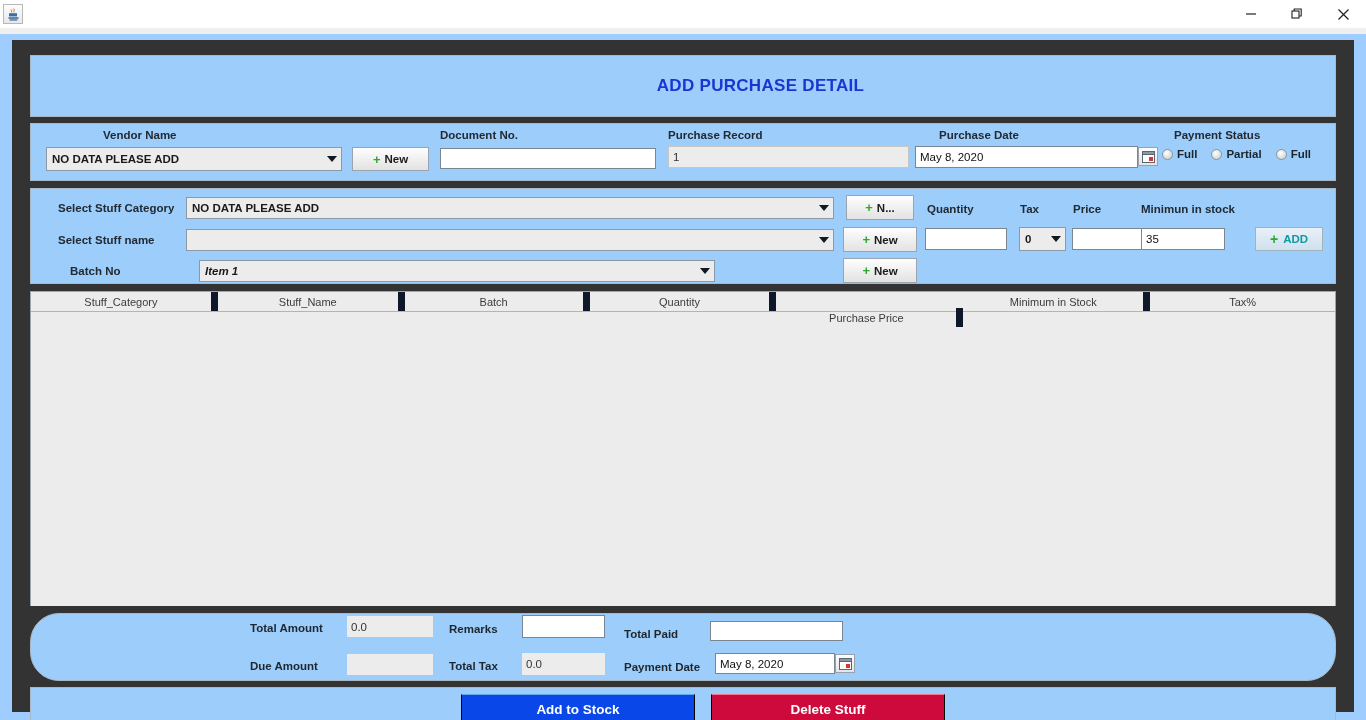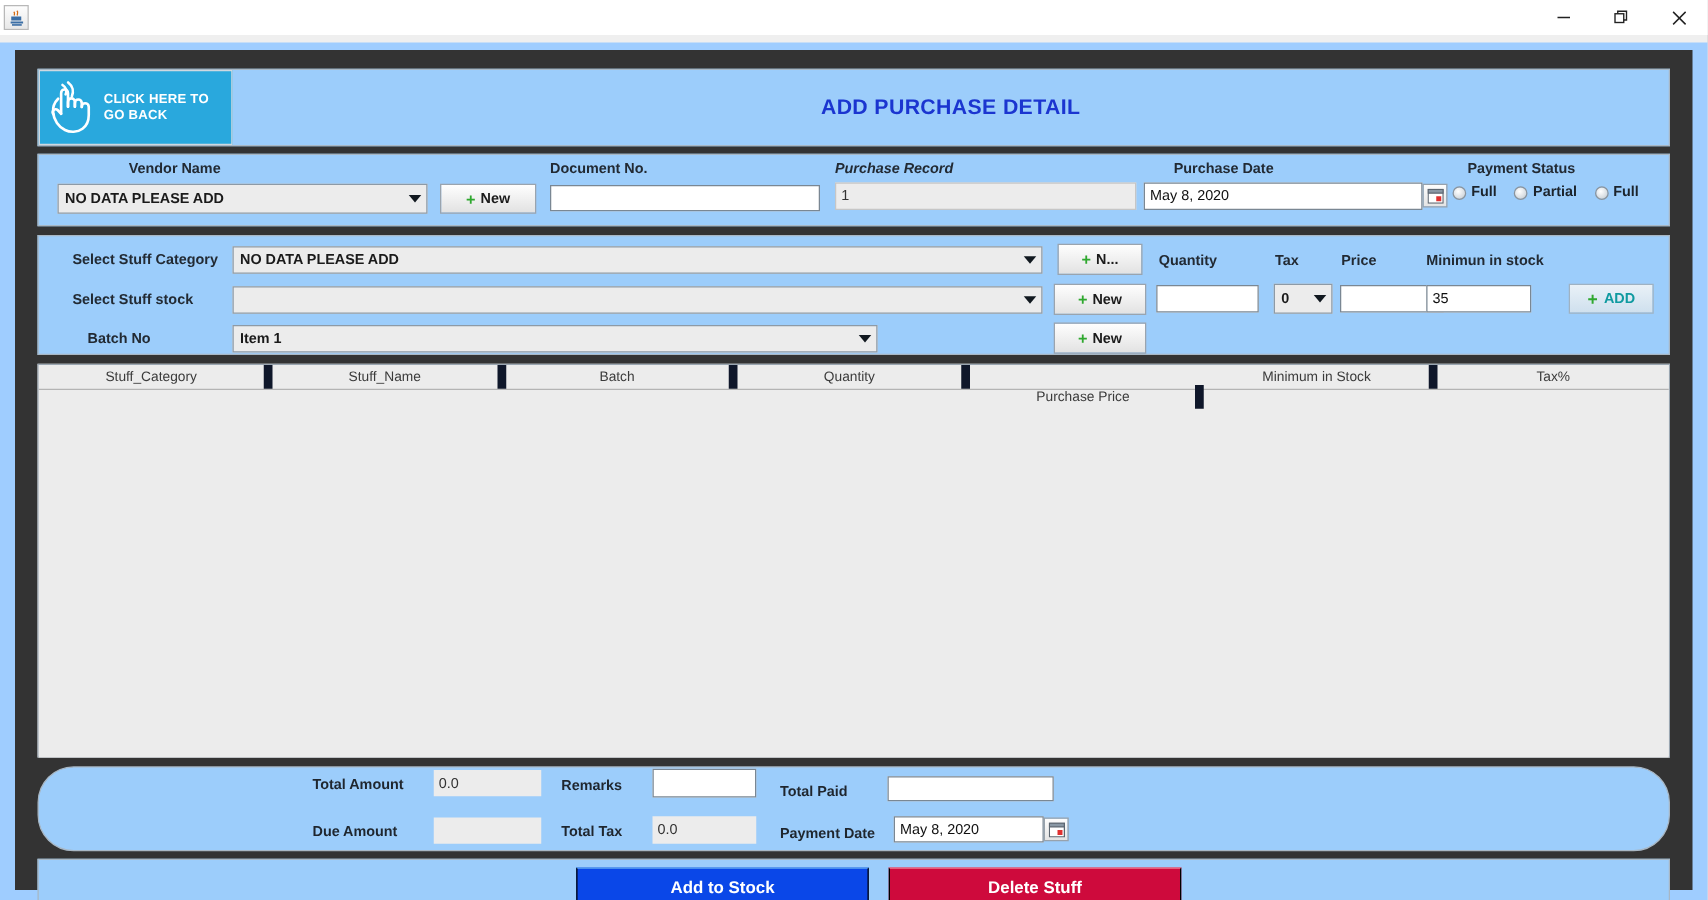--- a/index.html
+++ b/index.html
@@ -361,54 +361,39 @@
     </div>
   </div>
 </div>
 
 <div id="backdrop"></div>
 <div id="bluebg"></div>
 
 <div id="darkframe">
 
   <div class="panel" id="header-panel">
-    <div id="goback-btn">
-      <svg id="goback-icon" viewBox="0 0 40 46">
-        <g fill="none" stroke="#ffffff" stroke-width="2.1" stroke-linecap="round" stroke-linejoin="round">
-          <path d="M13 5 C16 7 16.5 10 15.5 12.5"></path>
-          <path d="M17.5 3 C21.5 6 22 10.5 20.5 14"></path>
-          <path d="M9.5 16 C7 18.5 5 22 5.5 27 C6 33 10 38.5 15 41 C19 43 25 43 29 40 C32.5 37.5 34 33.5 34 29 L34 22.5 C34 20.8 32.6 19.6 31.1 19.6 C29.6 19.6 28.4 20.8 28.4 22.5"></path>
-          <path d="M28.4 22.5 L28.4 19.5 C28.4 17.8 27.1 16.6 25.6 16.6 C24.1 16.6 22.9 17.8 22.9 19.5 L22.9 22.3"></path>
-          <path d="M22.9 22.3 L22.9 18.6 C22.9 16.9 21.6 15.7 20.1 15.7 C18.6 15.7 17.4 16.9 17.4 18.6 L17.4 22.3"></path>
-          <path d="M17.4 22.3 L17.4 11.5 C17.4 9.8 16.1 8.6 14.6 8.6 C13.1 8.6 11.9 9.8 11.9 11.5 L11.9 28"></path>
-          <path d="M11.9 28 L9.3 25.2 C8.1 24 6.4 24.2 5.6 25.4 C4.9 26.4 5.1 27.6 5.9 28.6"></path>
-        </g>
-      </svg>
-      <div id="goback-label">CLICK HERE TO
-GO BACK</div>
-    </div>
     <div id="page-title">ADD PURCHASE DETAIL</div>
   </div>
 
   <div class="panel" id="row1-panel">
 
     <div class="fld-label" style="left:72px; top:5px;">Vendor Name</div>
     <div class="combo" style="left:15px; top:23px; width:296px; height:24px;">
       <div class="cval">NO DATA PLEASE ADD</div>
       <div class="carrow"></div>
     </div>
     <div class="btn-new" style="left:321px; top:23px; width:77px; height:24px;">
       <span class="plus">+</span>
         <span>New</span>
     </div>
 
     <div class="fld-label" style="left:409px; top:5px;">Document No.</div>
     <div class="tf" style="left:409px; top:24px; width:216px; height:21px;"></div>
 
-    <div class="fld-label" style="left:637px; top:5px;font-style:italic;">Purchase Record</div>
+    <div class="fld-label" style="left:637px; top:5px;">Purchase Record</div>
     <div class="tf ro" style="left:637px; top:22px; width:241px; height:22px;">1</div>
 
     <div class="fld-label" style="left:908px; top:5px;">Purchase Date</div>
     <div class="tf" style="left:884px; top:22px; width:223px; height:22px;">May 8, 2020</div>
     <div class="datebtn" style="left:1107px; top:23px;">
       <svg width="13" height="12" viewBox="0 0 13 12">
         <rect x="0.5" y="0.5" width="12" height="11" fill="#ffffff" stroke="#5c6670"></rect>
         <rect x="0.5" y="0.5" width="12" height="3" fill="#8a98a5" stroke="#5c6670"></rect>
         <rect x="7" y="6" width="4" height="4" fill="#e03030"></rect>
       </svg>
@@ -436,32 +421,32 @@
     <div class="fld-label" style="left:27px; top:13px;">Select Stuff Category</div>
     <div class="combo big" style="left:155px; top:8px; width:648px; height:22px;">
       <div class="cval">NO DATA PLEASE ADD</div>
       <div class="carrow"></div>
     </div>
     <div class="btn-new" style="left:815px; top:6px; width:68px; height:25px;">
       <span class="plus">+</span>
         <span>N...</span>
     </div>
 
-    <div class="fld-label" style="left:27px; top:45px;">Select Stuff stock</div>
+    <div class="fld-label" style="left:27px; top:45px;">Select Stuff name</div>
     <div class="combo" style="left:155px; top:40px; width:648px; height:22px;">
       <div class="cval"></div>
       <div class="carrow"></div>
     </div>
     <div class="btn-new" style="left:812px; top:38px; width:74px; height:25px;">
       <span class="plus">+</span>
         <span>New</span>
     </div>
 
     <div class="fld-label" style="left:27px; top:76px;padding-left:12px;">Batch No</div>
-    <div class="combo" style="left:155px; top:71px; width:516px; height:22px;">
+    <div class="combo" style="left:168px; top:71px; width:516px; height:22px;font-style:italic;">
       <div class="cval">Item 1</div>
       <div class="carrow"></div>
     </div>
     <div class="btn-new" style="left:812px; top:69px; width:74px; height:25px;">
       <span class="plus">+</span>
         <span>New</span>
     </div>
 
     <div class="fld-label" style="left:896px; top:14px;">Quantity</div>
     <div class="tf" style="left:894px; top:39px; width:82px; height:22px;"></div>

